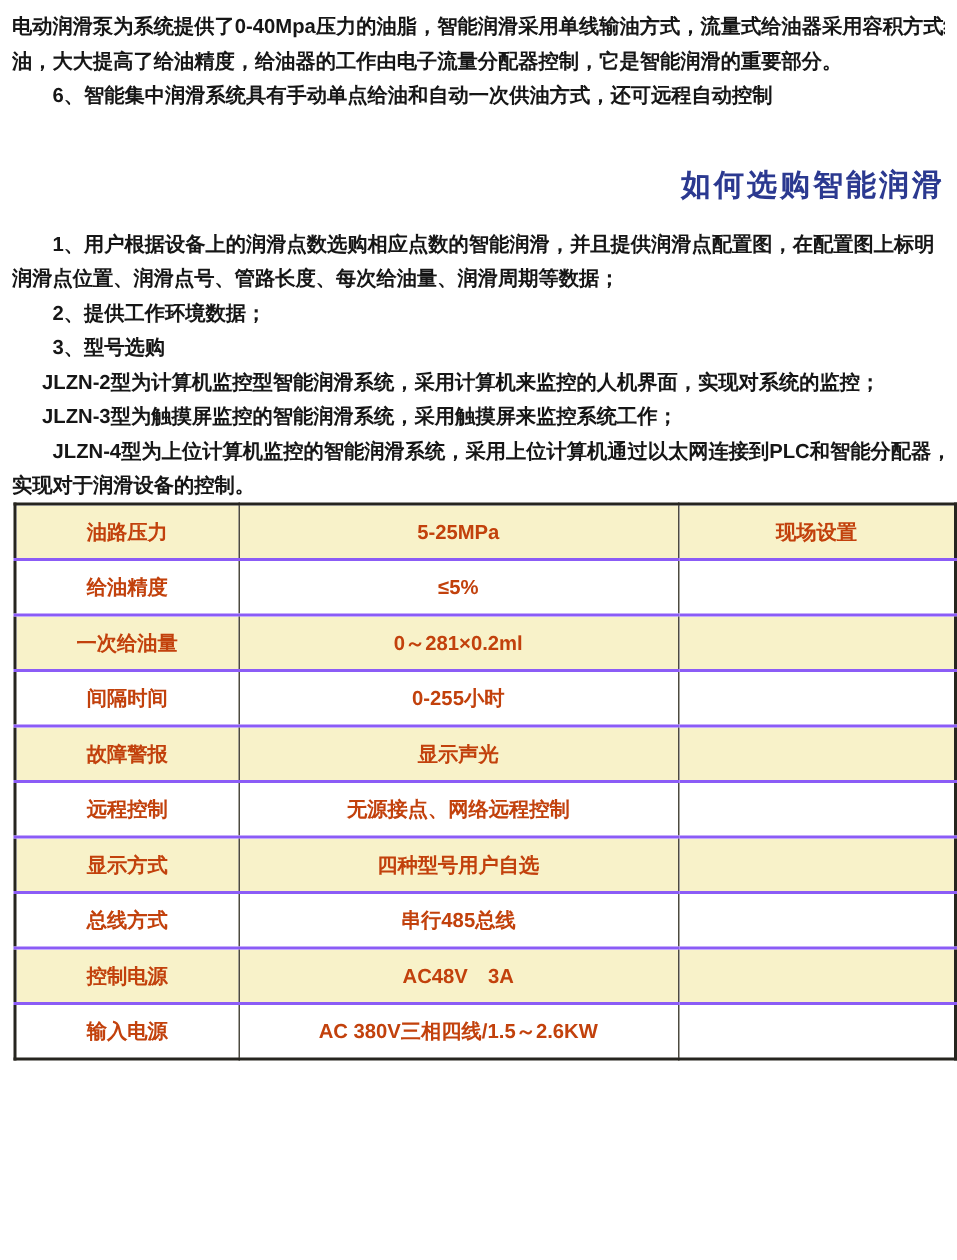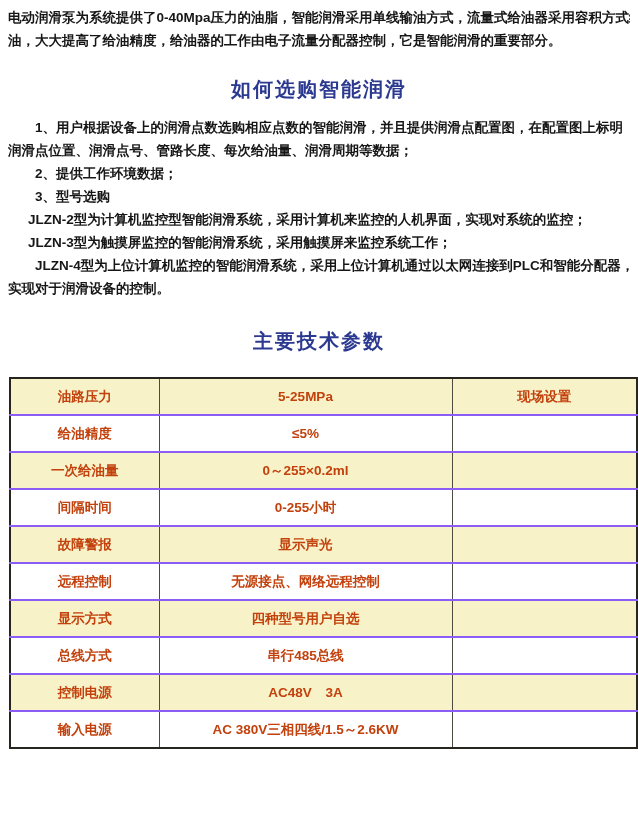--- a/index.html
+++ b/index.html
@@ -18,21 +18,21 @@
   }
   .i0 { padding-left:0; }
   .i1 { padding-left:20px; }
   .i2 { padding-left:27px; }
 
   
   .section-heading {
     text-align:center; font-size:20px; line-height:26px;
     font-weight:800; color:#2b3990; letter-spacing:2px;
   }
-  #heading1 { margin-top:24px; margin-bottom:14px; }
+  #heading1 { margin-top:36px; margin-bottom:14px;text-align:right; }
   #heading2 { margin-top:28px; margin-bottom:23px; }
 
   
   table.spec {
     width:627px; margin-left:1px;
     border-collapse:collapse; table-layout:fixed;
     border:2px solid #26251f;
   }
   table.spec td {
     border-left:1px solid #4d4a40; border-right:1px solid #4d4a40;
@@ -46,57 +46,57 @@
   table.spec tr.plain td { background:#ffffff; }
 </style>
 </head>
 <body>
 
 <div class="page">
 
   <div id="intro">
       <div class="textline i0">电动润滑泵为系统提供了0-40Mpa压力的油脂，智能润滑采用单线输油方式，流量式给油器采用容积方式给</div>
       <div class="textline i0">油，大大提高了给油精度，给油器的工作由电子流量分配器控制，它是智能润滑的重要部分。</div>
+      <div class="textline i2">6、智能集中润滑系统具有手动单点给油和自动一次供油方式，还可远程自动控制</div>
     </div>
 
   <div id="heading1" class="section-heading">如何选购智能润滑</div>
 
   <div id="section1-lines">
       <div class="textline i2">1、用户根据设备上的润滑点数选购相应点数的智能润滑，并且提供润滑点配置图，在配置图上标明</div>
       <div class="textline i0">润滑点位置、润滑点号、管路长度、每次给油量、润滑周期等数据；</div>
       <div class="textline i2">2、提供工作环境数据；</div>
       <div class="textline i2">3、型号选购</div>
       <div class="textline i1">JLZN-2型为计算机监控型智能润滑系统，采用计算机来监控的人机界面，实现对系统的监控；</div>
       <div class="textline i1">JLZN-3型为触摸屏监控的智能润滑系统，采用触摸屏来监控系统工作；</div>
       <div class="textline i2">JLZN-4型为上位计算机监控的智能润滑系统，采用上位计算机通过以太网连接到PLC和智能分配器，</div>
       <div class="textline i0">实现对于润滑设备的控制。</div>
     </div>
 
-  <div id="heading2" class="section-heading">主要技术参数</div>
 
   <table class="spec">
     <colgroup>
       <col style="width:149px">
       <col style="width:293px">
       <col style="width:185px">
     </colgroup>
     <tbody id="spec-tbody">
         <tr class="shaded">
           <td>油路压力</td>
           <td>5-25MPa</td>
           <td>现场设置</td>
         </tr>
         <tr class="plain">
           <td>给油精度</td>
           <td>≤5%</td>
           <td></td>
         </tr>
         <tr class="shaded">
           <td>一次给油量</td>
-          <td>0～255×0.2ml</td>
+          <td>0～281×0.2ml</td>
           <td></td>
         </tr>
         <tr class="plain">
           <td>间隔时间</td>
           <td>0-255小时</td>
           <td></td>
         </tr>
         <tr class="shaded">
           <td>故障警报</td>
           <td>显示声光</td>

